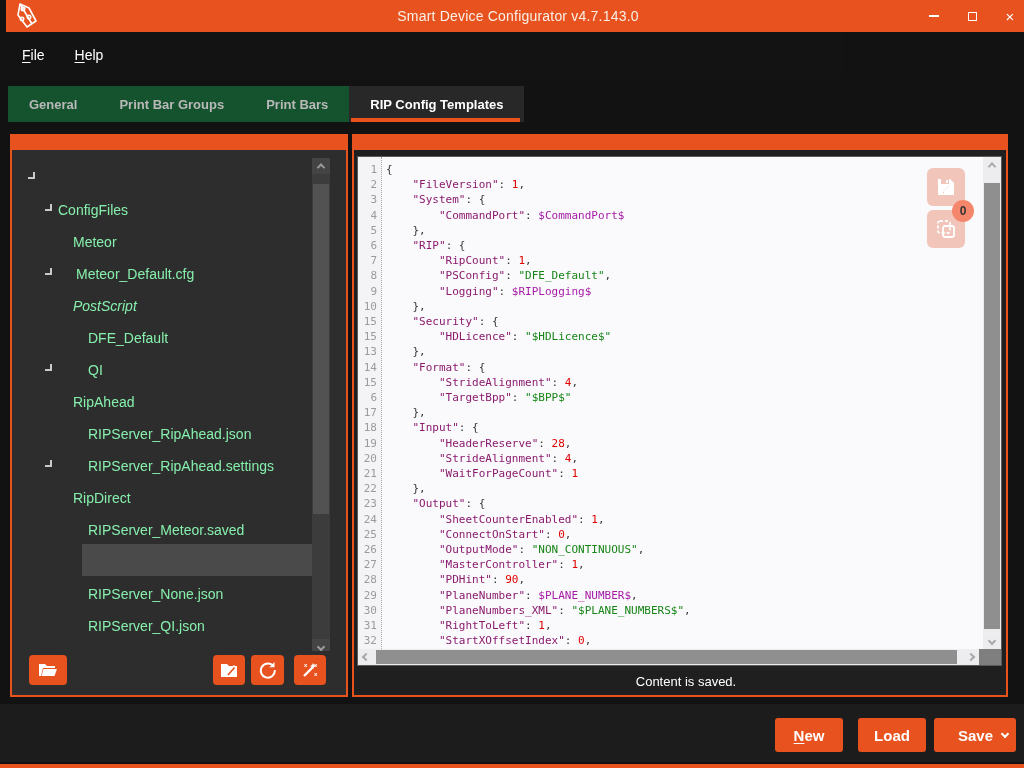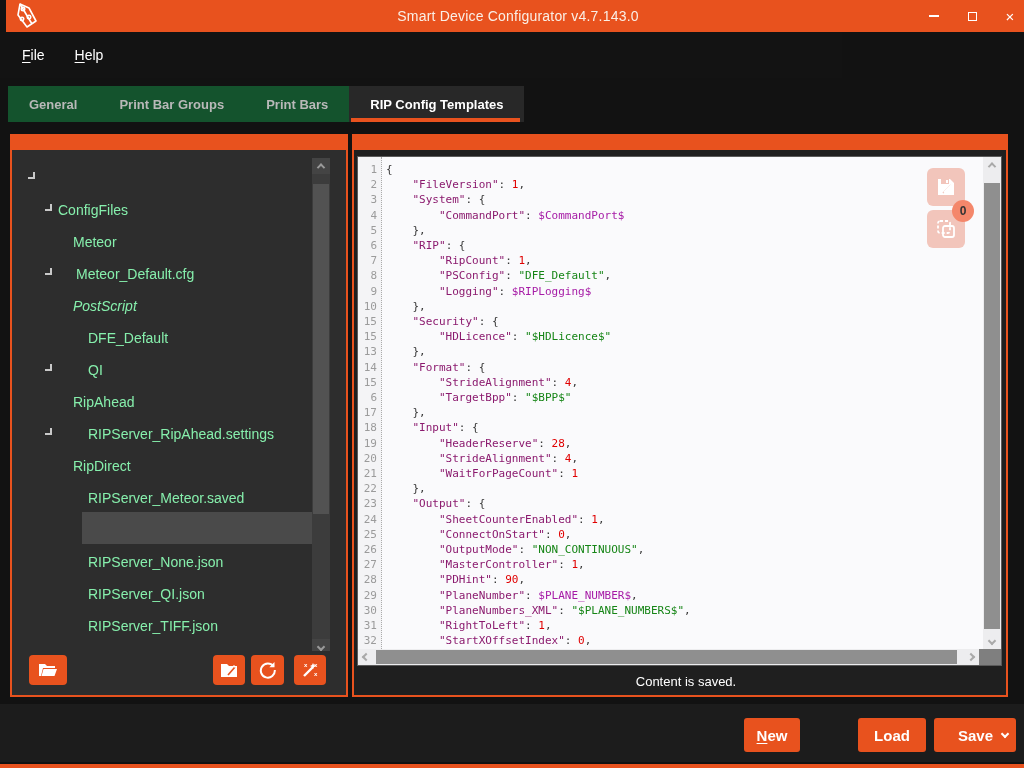--- a/index.html
+++ b/index.html
@@ -149,20 +149,23 @@
       </div>
       <div class="tree-row">
         <span class="tree-label" style="left: 76px;">DFE_Default</span>
       </div>
       <div class="tree-row">
         <span class="tree-label" style="left: 76px;">QI</span>
       </div>
       <div class="tree-row">
         <span class="expander" style="left: 33px;"></span>
         <span class="tree-label" style="left: 61px;">RipAhead</span>
+      </div>
+      <div class="tree-row">
+        <span class="tree-label" style="left: 76px;">RIPServer_RipAhead.json</span>
       </div>
       <div class="tree-row">
         <span class="tree-label" style="left: 76px;">RIPServer_RipAhead.settings</span>
       </div>
       <div class="tree-row">
         <span class="expander" style="left: 33px;"></span>
         <span class="tree-label" style="left: 61px;">RipDirect</span>
       </div>
       <div class="tree-row">
         <span class="tree-label" style="left: 76px;">RIPServer_Meteor.saved</span>
@@ -335,21 +338,21 @@
           </g>
         </svg>
     </button>
     <span class="badge">0</span>
   </div>
 
   <div class="editor-status">Content is saved.</div>
 </div>
 
 <div class="bottom-bar" id="actionbar">
-    <button class="action-btn" style="left: 744px; width: 56px;">
+    <button class="action-btn" style="left: 775px; width: 68px;">
       <span><span class="accel">N</span>ew</span>
     </button>
     <button class="action-btn" style="left: 858px; width: 68px;">
       <span>Load</span>
     </button>
     <button class="action-btn" style="left: 934px; width: 82px; padding-left: 16px;">
       <span>Save</span>
       <span class="chev down"></span>
     </button>
   </div>

